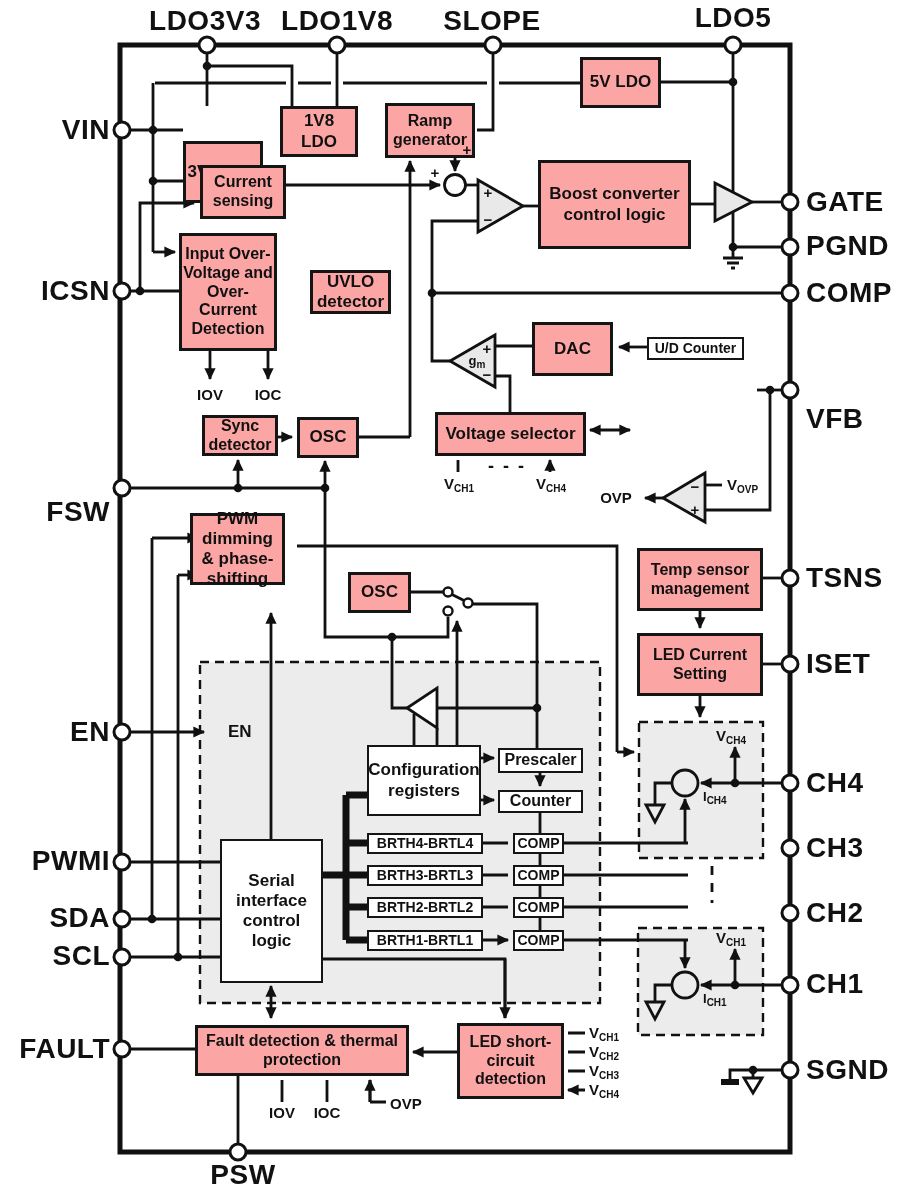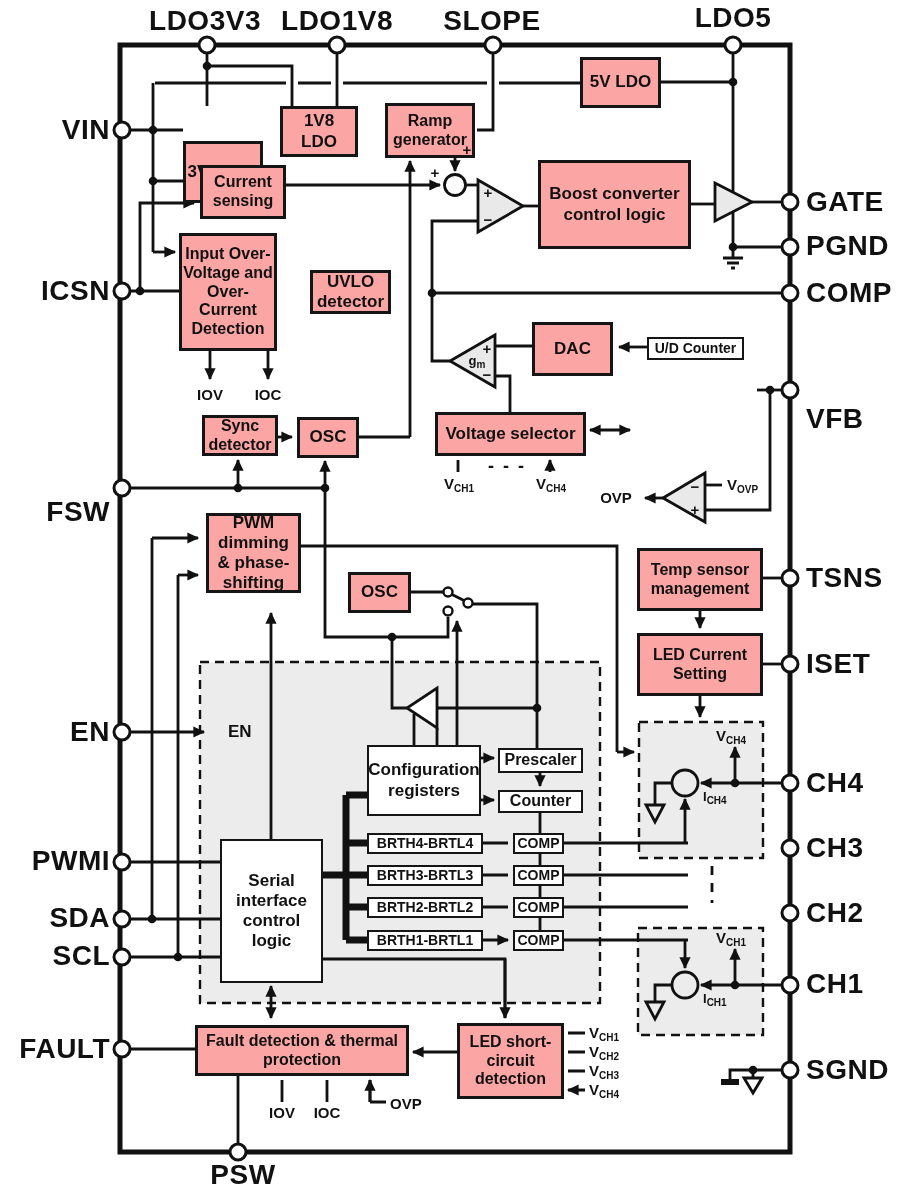--- a/index.html
+++ b/index.html
@@ -237,21 +237,21 @@
     </div>
 <div class="blk f17" style="left:435px;top:412px;width:151px;height:44px;">
       <span>Voltage selector</span>
     </div>
 <div class="blk" style="left:202px;top:415px;width:76px;height:41px;">
       <span>Sync detector</span>
     </div>
 <div class="blk f17" style="left:297px;top:417px;width:62px;height:41px;">
       <span>OSC</span>
     </div>
-<div class="blk f17" style="left:206px;top:513px;width:95px;height:80px;">
+<div class="blk f17" style="left:190px;top:513px;width:95px;height:72px;">
       <span>PWM dimming &amp; phase-shifting</span>
     </div>
 <div class="blk f17" style="left:348px;top:572px;width:63px;height:41px;">
       <span>OSC</span>
     </div>
 <div class="blk" style="left:637px;top:548px;width:126px;height:63px;">
       <span>Temp sensor management</span>
     </div>
 <div class="blk" style="left:637px;top:633px;width:126px;height:63px;">
       <span>LED Current Setting</span>

